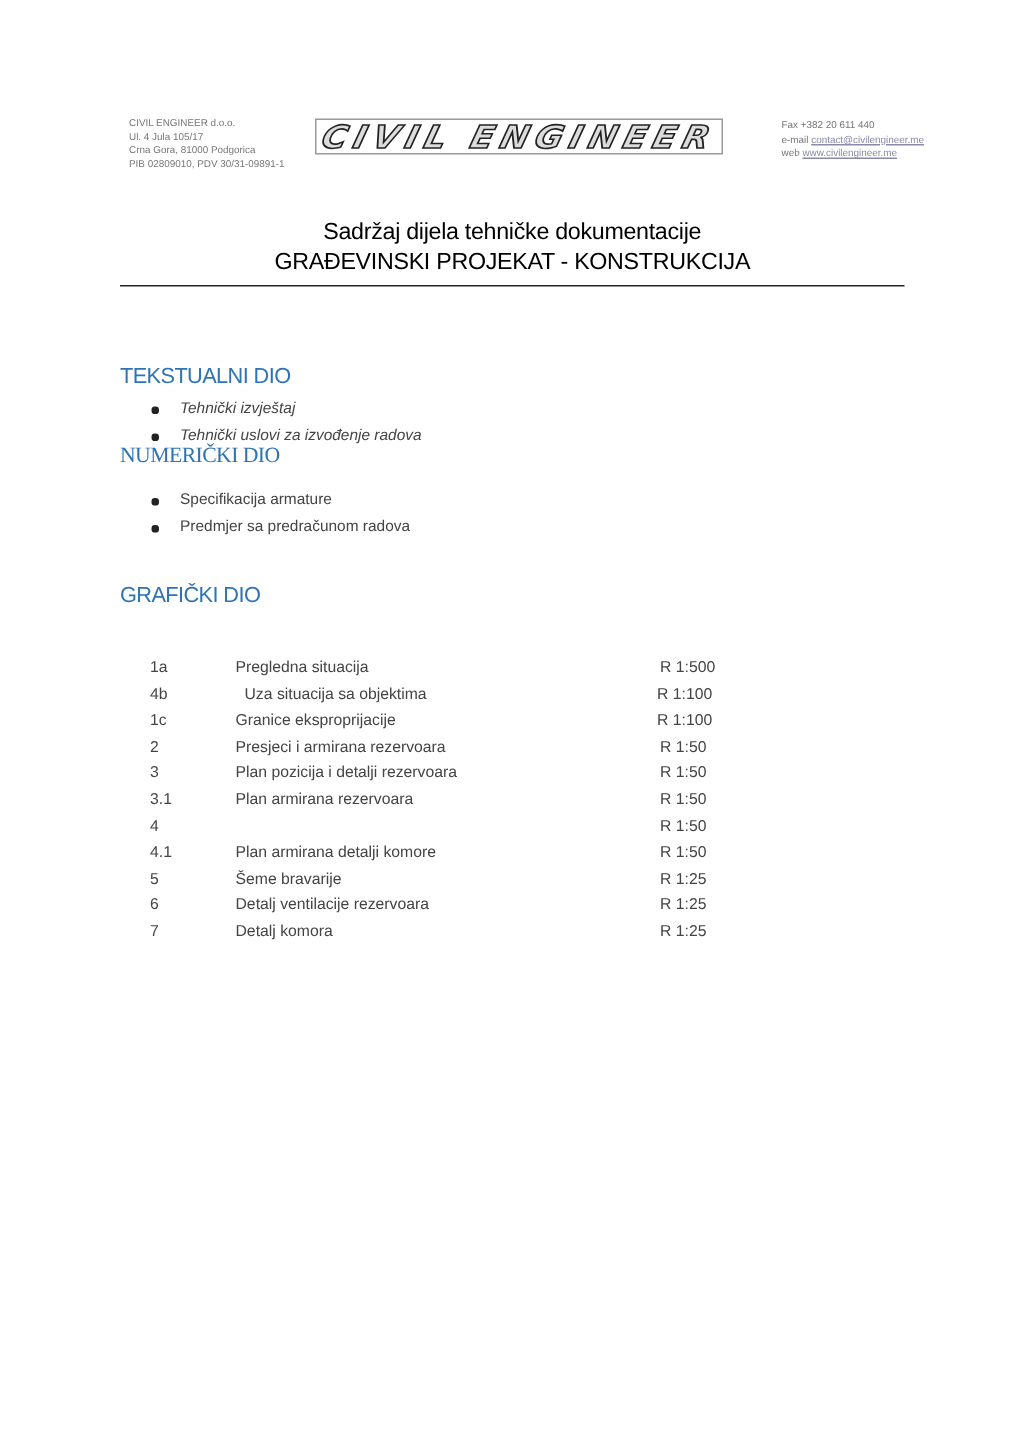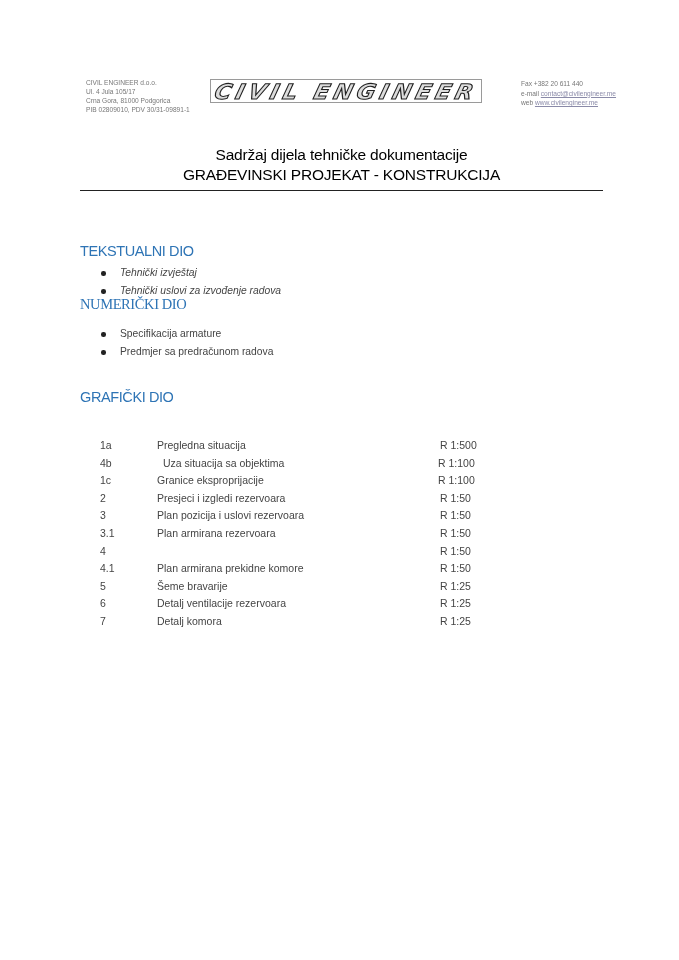--- a/index.html
+++ b/index.html
@@ -91,40 +91,40 @@
       <span class="name" style="left:44px;margin-left:19px;">Uza situacija sa objektima</span>
       <span class="scale" style="left:338px;">R 1:100</span>
     </div>
   <div class="drow">
       <span class="num">1c</span>
       <span class="name">Granice eksproprijacije</span>
       <span class="scale" style="left:338px;">R 1:100</span>
     </div>
   <div class="drow">
       <span class="num">2</span>
-      <span class="name">Presjeci i izgledi rezervoara</span>
+      <span class="name">Presjeci i armirana rezervoara</span>
       <span class="scale">R 1:50</span>
     </div>
   <div class="drow">
       <span class="num">3</span>
-      <span class="name">Plan pozicija i uslovi rezervoara</span>
+      <span class="name">Plan pozicija i detalji rezervoara</span>
       <span class="scale">R 1:50</span>
     </div>
   <div class="drow">
       <span class="num">3.1</span>
       <span class="name">Plan armirana rezervoara</span>
       <span class="scale">R 1:50</span>
     </div>
   <div class="drow">
       <span class="num">4</span>
       <span class="scale">R 1:50</span>
     </div>
   <div class="drow">
       <span class="num">4.1</span>
-      <span class="name">Plan armirana prekidne komore</span>
+      <span class="name">Plan armirana detalji komore</span>
       <span class="scale">R 1:50</span>
     </div>
   <div class="drow">
       <span class="num">5</span>
       <span class="name">Šeme bravarije</span>
       <span class="scale">R 1:25</span>
     </div>
   <div class="drow">
       <span class="num">6</span>
       <span class="name">Detalj ventilacije rezervoara</span>

